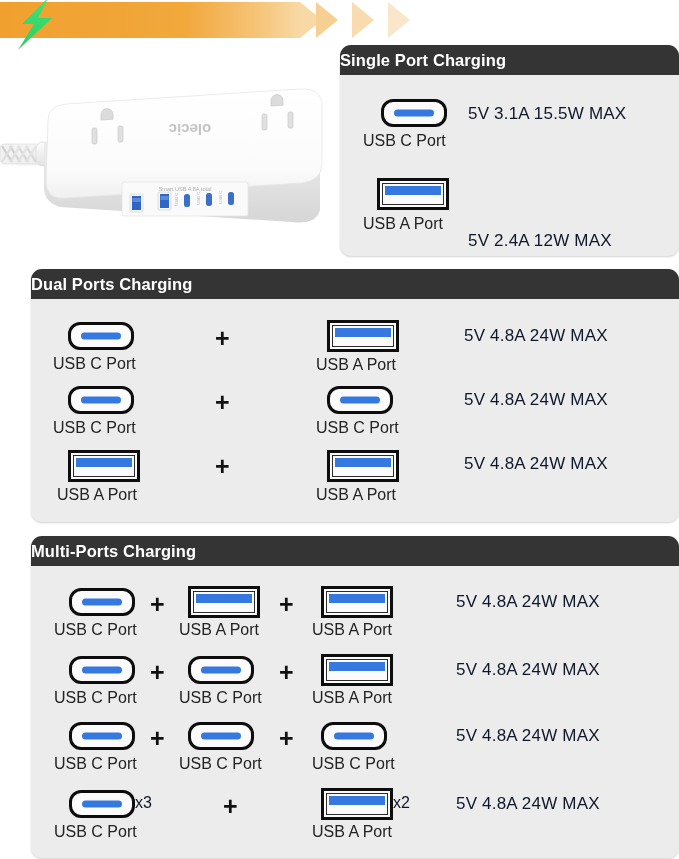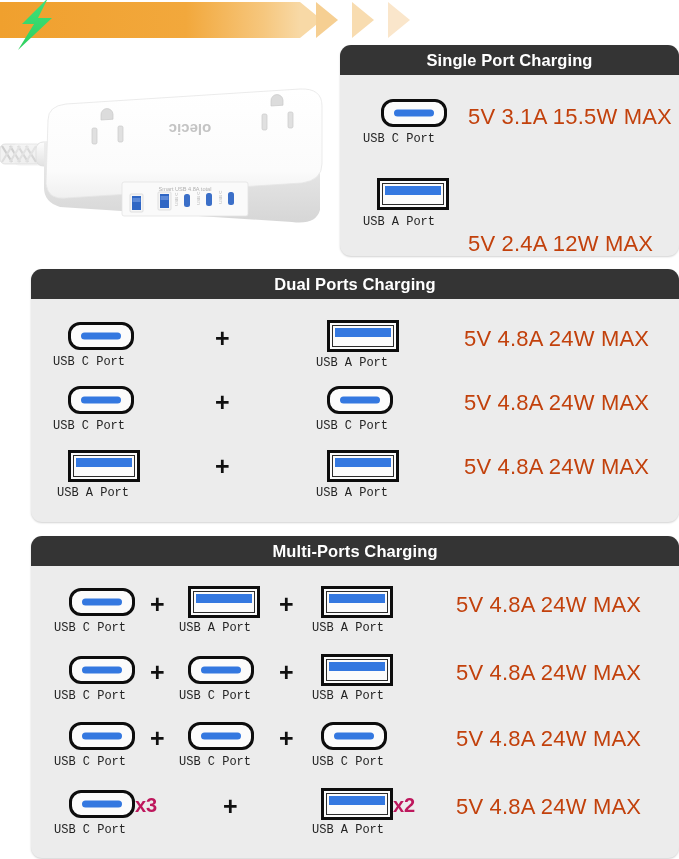--- a/index.html
+++ b/index.html
@@ -44,21 +44,20 @@
     background:#ececec;
     border-radius:11px;
     box-shadow:0 1px 2px rgba(0,0,0,.18);
     overflow:hidden;
   }
   .panel-head{
     background:#343434;
     color:#ffffff;
     font-size:16.5px;
     font-weight:bold;
-    text-align:center;
     line-height:30px;
     height:30px;
     letter-spacing:.1px;
   }
   .panel-body{position:relative;}
 
   #panel-single{left:340px;top:45px;width:339px;height:211px;}
   #panel-dual{left:31px;top:269px;width:648px;height:253px;}
   #panel-multi{left:31px;top:536px;width:648px;height:322px;}
 
@@ -97,44 +96,43 @@
   .usba > u > i{
     display:block;
     background:#3478e0;
     position:absolute;
     left:2px;right:2px;top:2px;
     height:9px;
   }
 
   .plabel{
     position:absolute;
-    font-size:12px;
+    font-size:16px;
     color:#232323;
     white-space:nowrap;
-    font-family:Liberation Mono, monospace;
   }
   .plus{
     position:absolute;
     font-size:25px;
     font-weight:bold;
     color:#101010;
     line-height:1;
   }
   .spec{
     position:absolute;
-    font-size:22px;
-    color:#c2410c;
+    font-size:17px;
+    color:#0f172a;
     white-space:nowrap;
     letter-spacing:.2px;
   }
   .mult{
     position:absolute;
-    font-size:20px;
-    font-weight:bold;
-    color:#be185d;
+    font-size:16px;
+    font-weight:normal;
+    color:#0f172a;
     white-space:nowrap;
   }
 </style>
 </head>
 <body>
 
 <div class="banner-wrap">
   <div class="banner-bar"></div>
   <div class="banner-tip"></div>
   <div class="chev c1"></div>

